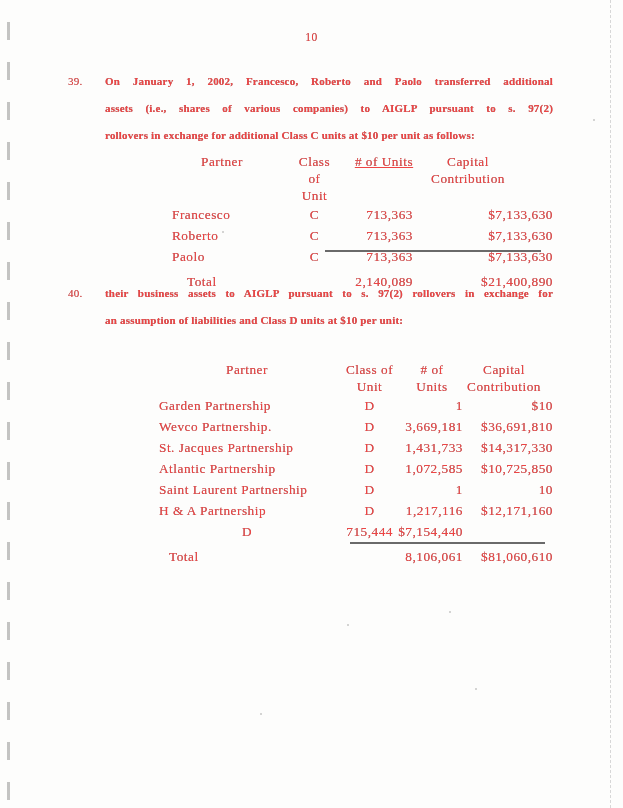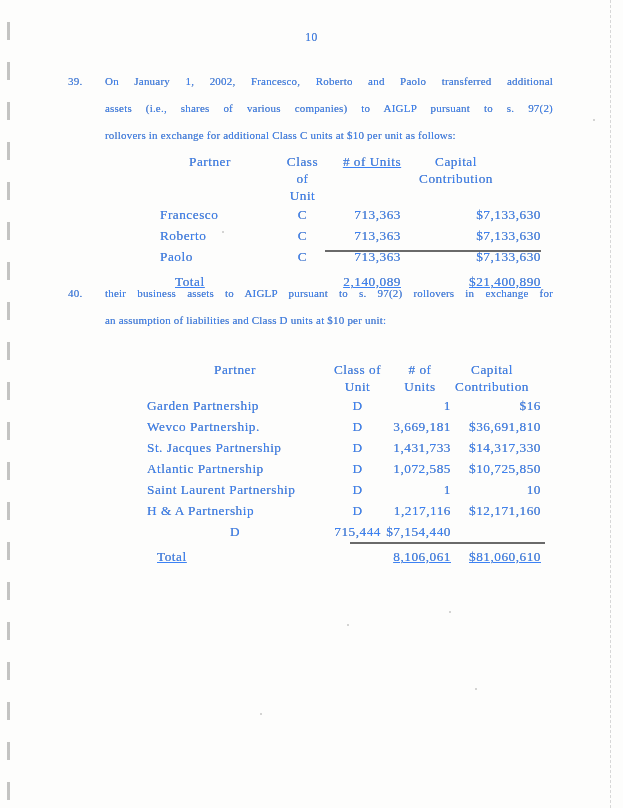--- a/index.html
+++ b/index.html
@@ -2,21 +2,21 @@
 <html><head>
 <meta charset="utf-8">
 <style>
   html,body{margin:0;padding:0;background:#ffffff;}
   .page{
     position:relative;
     width:623px;height:808px;
     background:#fdfdfc;
     overflow:hidden;
     font-family:"Liberation Serif","DejaVu Serif",serif;
-    color:#3b82f6;
+    color:#ef4444;
     text-shadow:0 0 0.4px rgba(43,43,43,0.55);
   }
   
   .binding-marks{
     position:absolute;left:7px;top:0;width:3px;height:808px;
     background:repeating-linear-gradient(to bottom,
       rgba(120,120,120,0) 0 22px,
       rgba(125,125,125,0.45) 22px 40px);
     filter:blur(0.6px);
   }
@@ -26,41 +26,41 @@
     background:repeating-linear-gradient(to bottom,#d7d7d7 0 3px,rgba(215,215,215,0) 3px 5px);
   }
   .speck{position:absolute;width:2px;height:2px;background:#9a9a9a;opacity:.55;border-radius:50%;}
   .page-number{
     position:absolute;top:31px;left:0;width:623px;
     text-align:center;font-size:11.5px;letter-spacing:0.5px;
   }
   
   .para{position:absolute;left:68px;width:488px;font-size:11px;letter-spacing:0.2px;}
   .para-num{position:absolute;left:0;top:0;width:37px;line-height:27px;}
-  .para-text{margin-left:37px;width:448px;}
+  .para-text{margin-left:37px;width:448px;font-weight:bold;}
   .pline{height:27px;line-height:27px;white-space:normal;overflow:visible;}
   .jline{text-align:justify;text-align-last:justify;}
   .lline{text-align:left;}
   
   .tbl{position:absolute;left:140px;width:410px;font-size:13.3px;letter-spacing:0.5px;}
-  .trow{display:grid;}
+  .trow{display:grid;margin-left:12px;}
   .tbl1 .trow{grid-template-columns:140px 45px 80px 140px;}
   .tbl2 .trow{grid-template-columns:190px 55px 70px 90px;}
   .trow > div{line-height:21px;height:21px;}
   .thead > div{line-height:17px;height:auto;text-align:center;}
   .thead .hl{line-height:17px;}
   .cp{text-align:left;}
   .tbl1 .cp{padding-left:20px;}
   .tbl2 .cp{padding-left:7px;}
   .cc{text-align:center;}
   .cu,.cm{text-align:right;padding-right:4px;}
   .tbl1 .thead .hu{padding-left:14px;text-decoration:underline;}
   .tbl1 .thead .hm{padding-right:38px;}
   .tbl2 .thead .hm{padding-right:16px;}
-  .total-row > div{padding-top:4px;height:22px;text-decoration:underline;}
+  .total-row > div{padding-top:4px;height:22px;}
   .tbl1 .total-row .cp{padding-left:35px;}
   .tbl2 .total-row .cp{padding-left:17px;}
   .total-line{
     position:absolute;height:2px;background:#565656;
     filter:blur(0.4px);opacity:.88;
   }
 </style>
 </head>
 <body>
 
@@ -158,21 +158,21 @@
       <div class="hc hm">
         <div class="hl">Capital</div>
         <div class="hl">Contribution</div>
       </div>
     </div>
 
     <div class="trow">
       <div class="cp">Garden Partnership</div>
       <div class="cc">D</div>
       <div class="cu">1</div>
-      <div class="cm">$16</div>
+      <div class="cm">$10</div>
     </div>
     <div class="trow">
       <div class="cp">Wevco Partnership.</div>
       <div class="cc">D</div>
       <div class="cu">3,669,181</div>
       <div class="cm">$36,691,810</div>
     </div>
     <div class="trow">
       <div class="cp">St. Jacques Partnership</div>
       <div class="cc">D</div>

